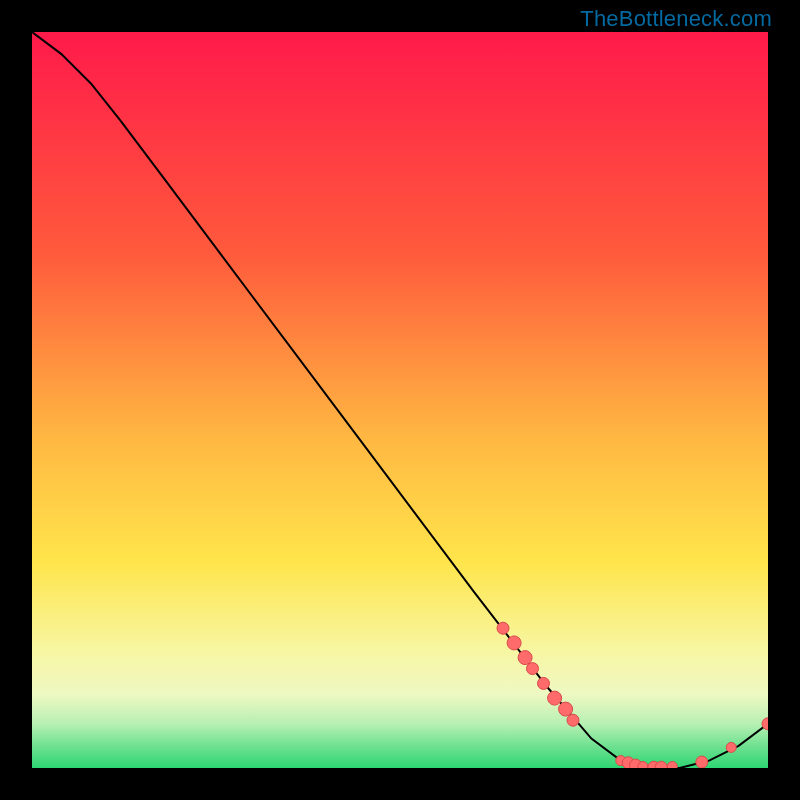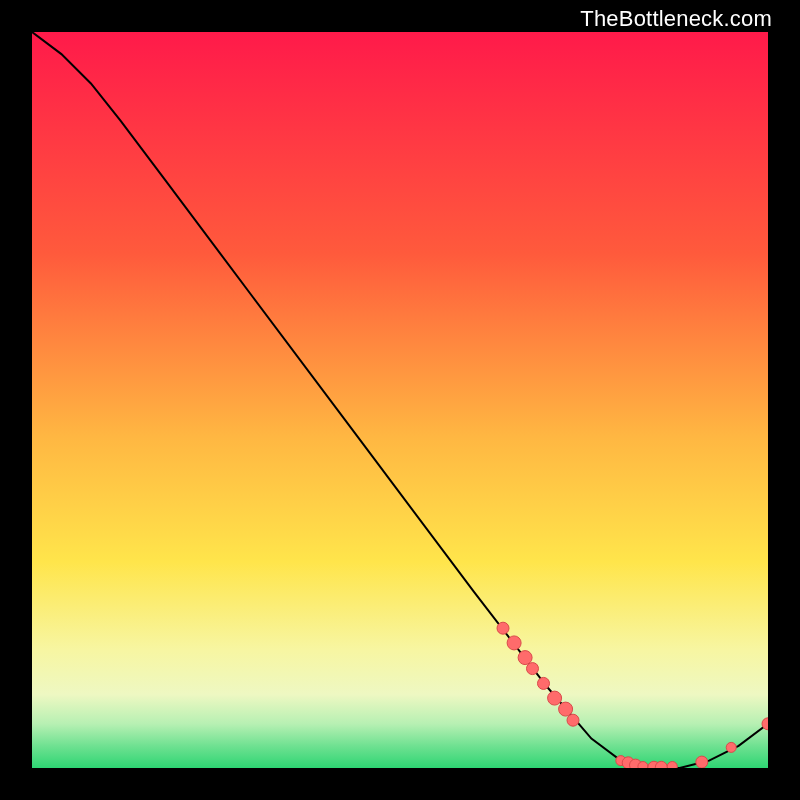--- a/index.html
+++ b/index.html
@@ -20,21 +20,21 @@
     position: absolute;
     left: 32px;
     top: 32px;
     width: 736px;
     height: 736px;
   }
   .watermark {
     position: absolute;
     top: 6px;
     right: 28px;
-    color: #ffffff;
+    color: #0369a1;
     font-size: 22px;
     font-weight: 500;
     letter-spacing: 0.2px;
   }
   svg { display: block; }
 </style>
 </head>
 <body>
 
 <div class="stage">

